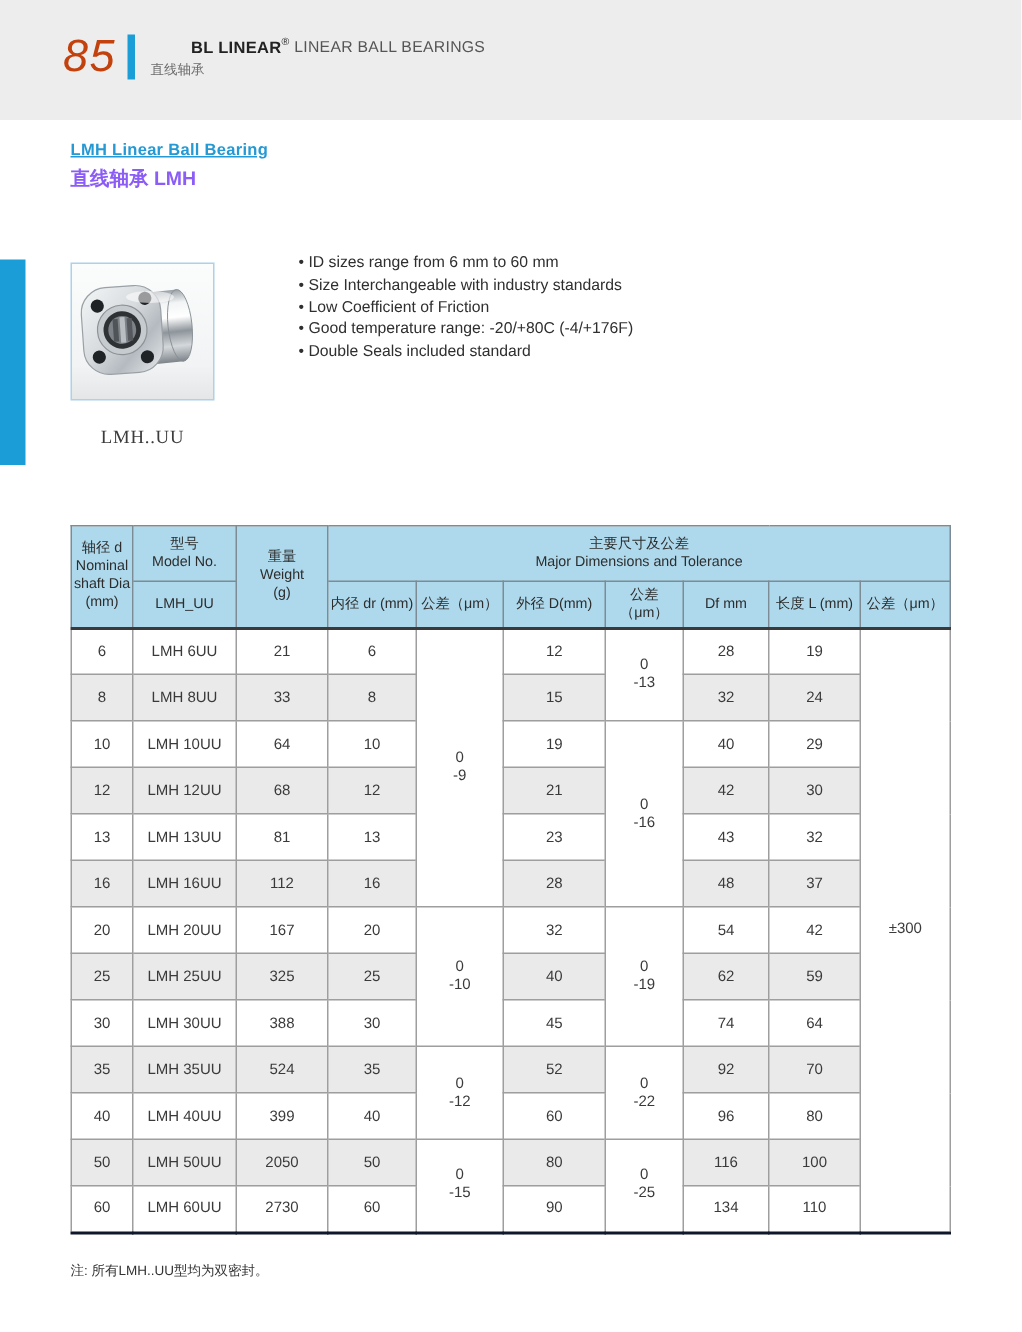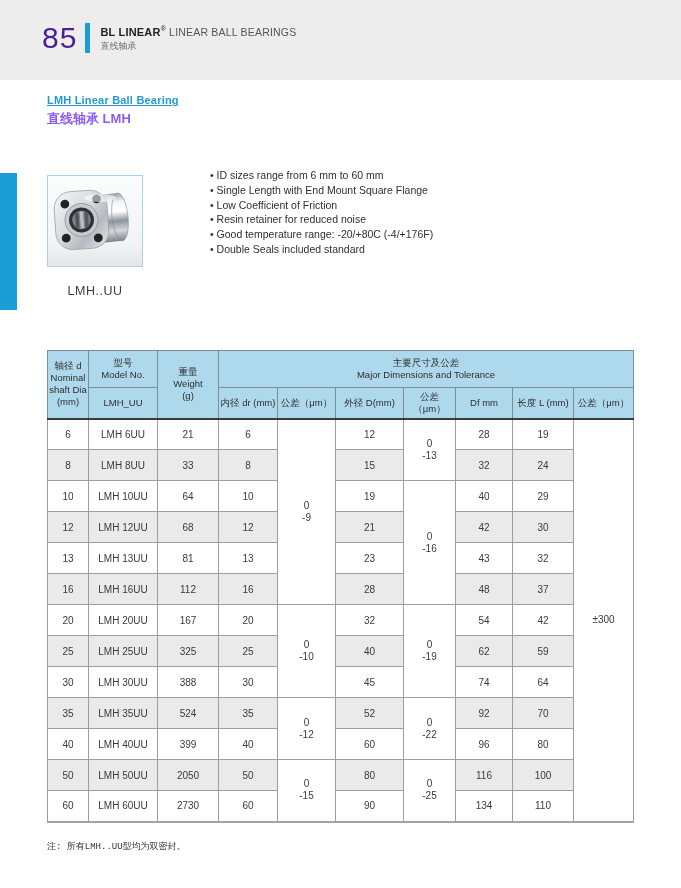--- a/index.html
+++ b/index.html
@@ -11,61 +11,61 @@
   }
   *{box-sizing:border-box;margin:0;padding:0;}
   html,body{width:681px;height:888px;}
   body{
     font-family:"Liberation Sans","DejaVu Sans",sans-serif;
     background:#fff;color:#333;position:relative;overflow:hidden;
   }
   
   .band{position:absolute;top:0;left:0;width:681px;height:80px;background:var(--top-band-bg);}
   .band-inner{display:flex;align-items:flex-start;padding:22px 0 0 42px;}
-  .page-num{font-size:30px;line-height:32px;color:#4c1d95;font-weight:400;letter-spacing:1px;}
+  .page-num{font-size:30px;line-height:32px;color:#c2410c;font-weight:400;letter-spacing:1px;font-style:italic;}
   .band-bar{width:5px;height:30px;background:var(--accent);margin:1px 10px 0 8px;}
   .brand-box{padding-top:3px;}
   .brand-line{font-size:10.5px;color:#555;letter-spacing:.2px;}
-  .brand-strong{font-weight:bold;color:#222;font-size:11px;}
+  .brand-strong{font-weight:bold;color:#222;font-size:11px;margin-left:27px;}
   .brand-reg{font-size:7px;vertical-align:super;color:#222;}
   .brand-zh{font-size:9px;color:#6d6d6d;margin-top:2px;}
   
   .title-block{position:absolute;left:47px;top:94px;}
   .title-en{font-size:11px;font-weight:bold;color:var(--title-blue);letter-spacing:.2px;text-decoration:underline;}
   .title-zh{font-size:13px;font-weight:600;color:#8b5cf6;margin-top:4px;}
   
   .side-tab{position:absolute;left:0;top:173px;width:17px;height:137px;background:var(--accent);}
   
   .product{position:absolute;left:47px;top:175px;width:96px;}
   .product-frame{width:96px;height:92px;border:1px solid #a9d4e8;background:#fbfcfc;overflow:hidden;}
-  .product-caption{margin-top:17px;text-align:center;font-size:12.5px;color:#3c3c3c;letter-spacing:.5px;}
-  
-  .features{position:absolute;left:210px;top:168px;list-style:none;}
+  .product-caption{margin-top:17px;text-align:center;font-size:12.5px;color:#3c3c3c;letter-spacing:.5px;font-family:Liberation Serif, serif;}
+  
+  .features{position:absolute;left:199px;top:168px;list-style:none;}
   .features li{font-size:10.5px;color:#2f2f2f;line-height:14.8px;white-space:nowrap;}
   .features li::before{content:"• ";color:#2f2f2f;}
   
   .spec-table{position:absolute;left:47px;top:350px;width:586px;border-collapse:collapse;table-layout:fixed;}
   .spec-table th,.spec-table td{
     border:1px solid #9e9e9e;text-align:center;vertical-align:middle;
     font-weight:normal;color:#3a3a3a;
   }
   .spec-table thead th{
     background:var(--table-header-bg);font-size:9.5px;line-height:12px;
     white-space:pre-line;border-color:#7d8c94;color:#2d2d2d;
   }
   .spec-table thead tr:first-child th{height:37px;}
   .spec-table thead tr:last-child th{height:31px;}
   .spec-table thead{border-bottom:2px solid #3a3a3a;}
-  .spec-table{border-bottom:2px solid #a3a3a3;}
+  .spec-table{border-bottom:2px solid #0f172a;}
   .spec-table tbody td{height:31px;font-size:10px;background:#fff;}
   .spec-table tbody tr:nth-child(even) .dc{background:var(--row-alt-bg);}
   .tolc{white-space:pre-line;font-size:9.5px;line-height:12px;background:#fff;}
   
   .notes{position:absolute;left:47px;top:841px;}
-  .notes div{font-size:9px;color:#333;line-height:13px;font-family:Liberation Mono, monospace;}
+  .notes div{font-size:9px;color:#333;line-height:13px;}
 </style>
 </head>
 <body>
 
 <div class="band">
   <div class="band-inner">
     <div class="page-num">85</div>
     <div class="band-bar"></div>
     <div class="brand-box">
       <div class="brand-line"><span class="brand-strong">BL LINEAR</span><span class="brand-reg">®</span><span> LINEAR BALL BEARINGS</span></div>
@@ -127,23 +127,22 @@
         <rect x="36.9" y="36.5" width="3.4" height="15" fill="#55595e"></rect>
       </g>
       <ellipse cx="52" cy="22" rx="16" ry="4" fill="#ffffff" opacity="0.55"></ellipse>
     </svg>
   </div>
   <div class="product-caption">LMH..UU</div>
 </div>
 
 <ul class="features">
   <li>ID sizes range from 6 mm to 60 mm</li>
-  <li>Single Length with End Mount Square Flange</li>
+  <li>Size Interchangeable with industry standards</li>
   <li>Low Coefficient of Friction</li>
-  <li>Resin retainer for reduced noise</li>
   <li>Good temperature range:  -20/+80C (-4/+176F)</li>
   <li>Double Seals included standard</li>
 </ul>
 
 <table class="spec-table">
   <colgroup>
     <col style="width:41px">
       <col style="width:69px">
       <col style="width:61px">
       <col style="width:59px">

